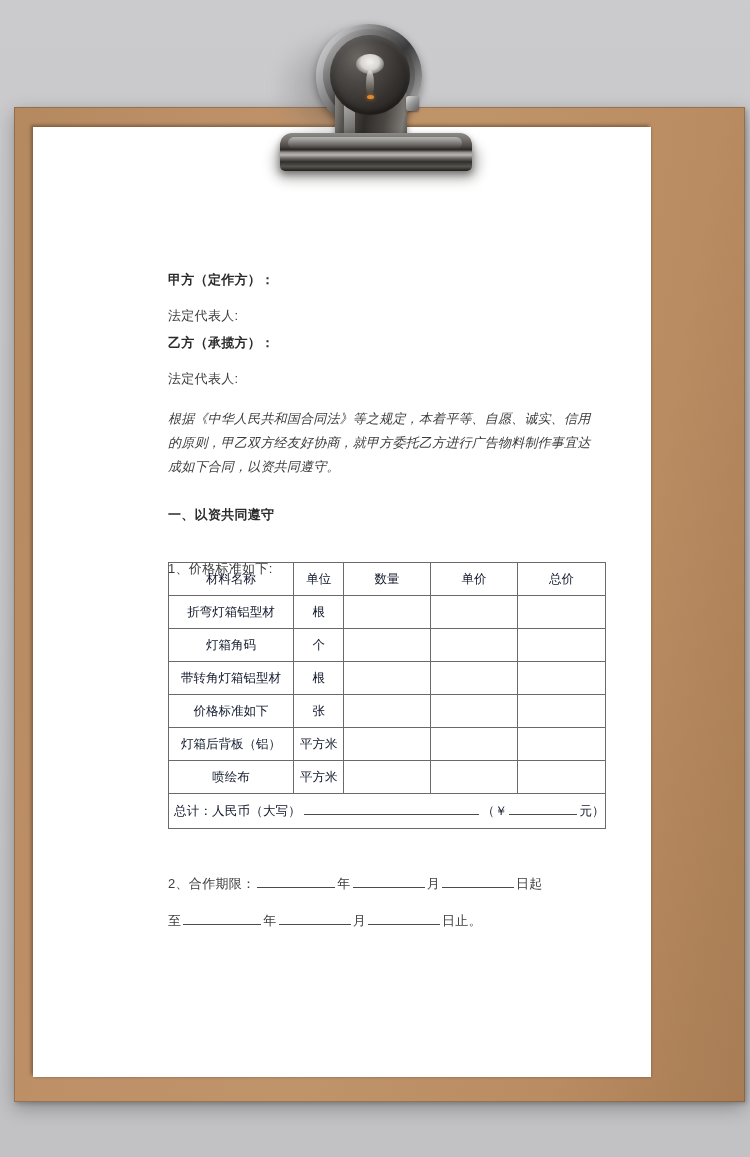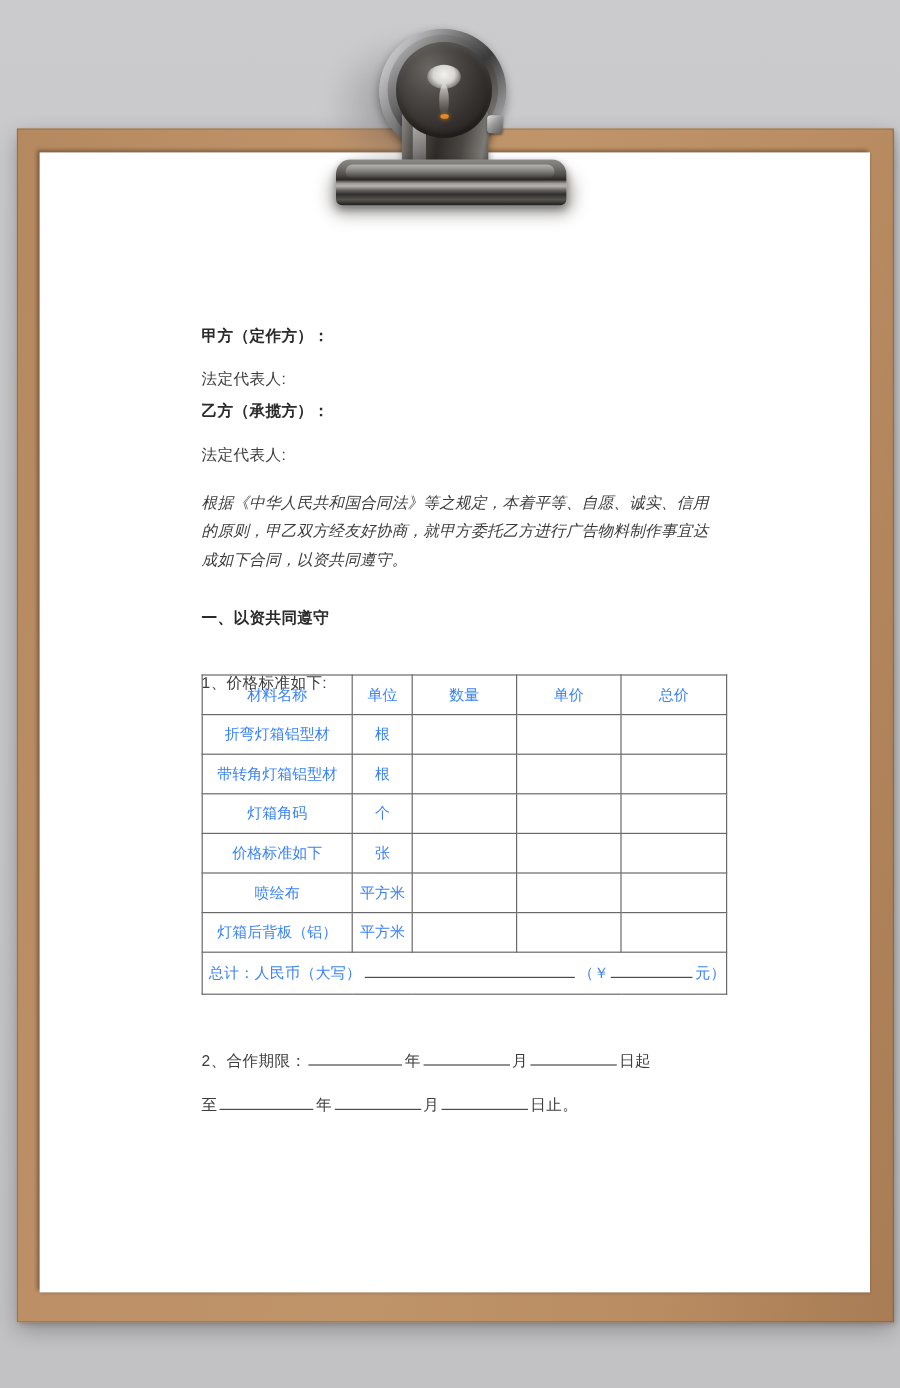--- a/index.html
+++ b/index.html
@@ -38,21 +38,21 @@
     width: 731px; height: 995px;
     box-shadow: inset 0 0 0 1px rgba(90,60,35,0.35);
     pointer-events: none;
   }
 
   
   #paper {
     position: absolute;
     left: 33px;
     top: 127px;
-    width: 692px;
+    width: 618px;
     height: 950px;
     background: #ffffff;
     box-shadow: -2px -2px 3px rgba(60,40,25,0.45), 1px 1px 2px rgba(0,0,0,0.12);
     overflow: hidden;
   }
 
   
   #clip {
     position: absolute;
     left: 268px;
@@ -196,21 +196,21 @@
   }
 
   
   #price-table {
     position: absolute;
     left: 135px;
     top: 435px;
     width: 424px;
     border-collapse: collapse;
     font-size: 12.5px;
-    color: #3b82f6;
+    color: #0f172a;
   }
   #price-table td, #price-table th {
     border: 1px solid #6a6a6a;
     height: 32px;
     text-align: center;
     font-weight: normal;
     padding: 0;
   }
   #price-table .c-name  { width: 122px; }
   #price-table .c-unit  { width: 48px; }
@@ -264,49 +264,49 @@
         </thead>
         <tbody>
           <tr>
             <td>折弯灯箱铝型材</td>
             <td>根</td>
             <td></td>
             <td></td>
             <td></td>
           </tr>
           <tr>
+            <td>灯箱角码</td>
+            <td>个</td>
+            <td></td>
+            <td></td>
+            <td></td>
+          </tr>
+          <tr>
             <td>带转角灯箱铝型材</td>
             <td>根</td>
             <td></td>
             <td></td>
             <td></td>
           </tr>
           <tr>
-            <td>灯箱角码</td>
-            <td>个</td>
-            <td></td>
-            <td></td>
-            <td></td>
-          </tr>
-          <tr>
             <td>价格标准如下</td>
             <td>张</td>
             <td></td>
             <td></td>
             <td></td>
           </tr>
           <tr>
+            <td>灯箱后背板（铝）</td>
+            <td>平方米</td>
+            <td></td>
+            <td></td>
+            <td></td>
+          </tr>
+          <tr>
             <td>喷绘布</td>
-            <td>平方米</td>
-            <td></td>
-            <td></td>
-            <td></td>
-          </tr>
-          <tr>
-            <td>灯箱后背板（铝）</td>
             <td>平方米</td>
             <td></td>
             <td></td>
             <td></td>
           </tr>
           <tr class="total-row">
             <td colspan="5"><span>总计：人民币（大写）</span><span class="ul-long"></span><span>（￥</span><span class="ul-sm2"></span><span>元）</span></td>
           </tr>
         </tbody>
       </table>

